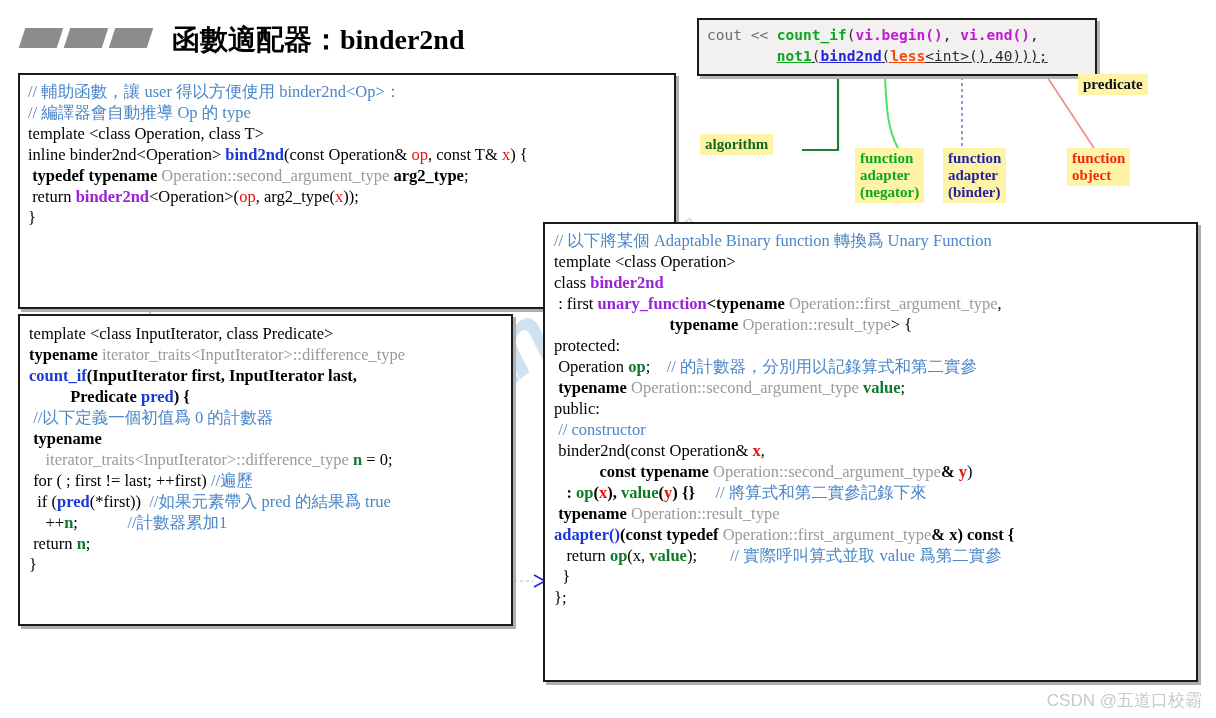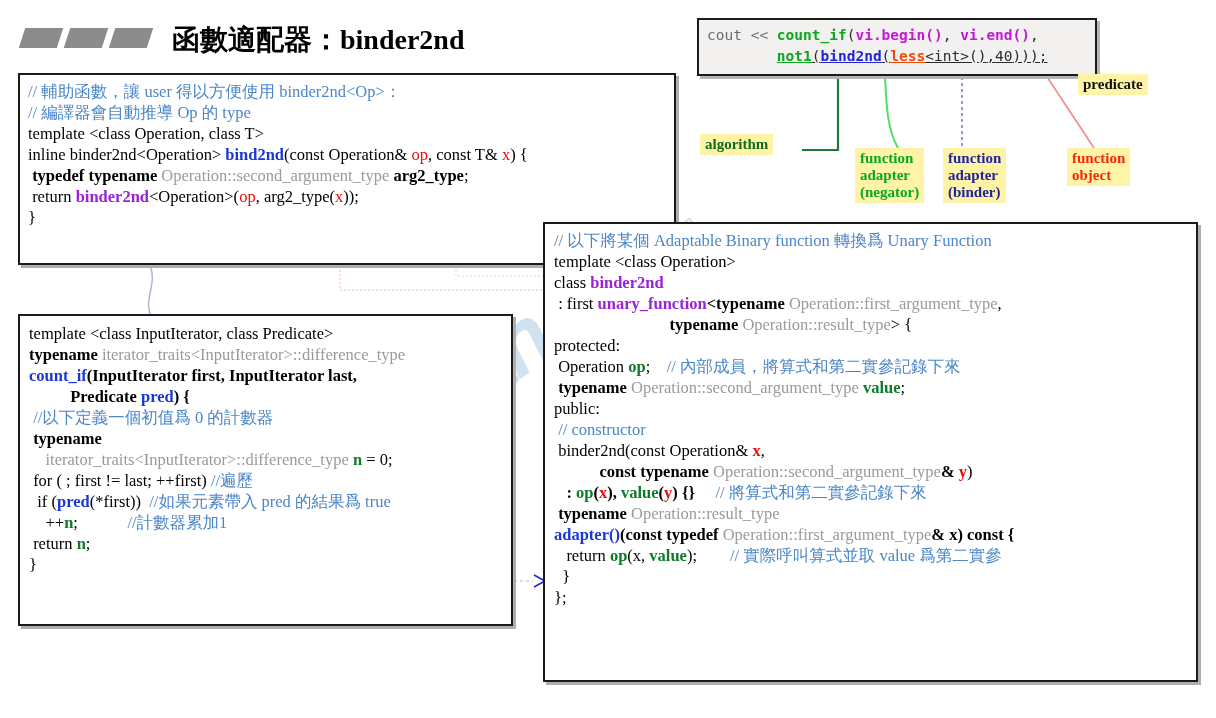--- a/index.html
+++ b/index.html
@@ -68,21 +68,21 @@
   .cmt{color:#4a86c8;}
   .gray{color:#9a9a9a;}
   .blue{color:#1a38d8;font-weight:bold;}
   .purple{color:#9a23d8;font-weight:bold;}
   .red{color:#e81010;}
   .redb{color:#e81010;font-weight:bold;}
   .green{color:#0f7a2a;font-weight:bold;}
   .b{font-weight:bold;}
 
   
-  #box1{left:18px;top:73px;width:658px;height:192px;padding:6px 8px;}
+  #box1{left:18px;top:73px;width:658px;height:236px;padding:6px 8px;}
   
   #box2{left:18px;top:314px;width:495px;height:312px;padding:7px 9px;}
   
   #box3{left:543px;top:222px;width:655px;height:460px;padding:6px 9px;}
 
   
   #coutbox{
     position:absolute;left:697px;top:18px;width:400px;height:58px;
     background:#f2f1ef;border:2px solid #1b1b1b;
     box-shadow:3px 3px 0 #b4b4b4;
@@ -197,21 +197,21 @@
 <span>}</span></div>
   </div>
 
   <div class="box" id="box3">
     <div class="code"><span class="cmt">// 以下將某個 Adaptable Binary function 轉換爲 Unary Function</span>
 <span>template &lt;class Operation&gt;</span>
 <span>class </span><span class="purple">binder2nd</span>
 <span> : first </span><span class="purple">unary_function</span><span class="b">&lt;typename </span><span class="gray">Operation::first_argument_type</span><span>,</span>
 <span class="b">                            typename </span><span class="gray">Operation::result_type</span><span>&gt; {</span>
 <span>protected:</span>
-<span> Operation </span><span class="green">op</span><span>;    </span><span class="cmt">// 內部成員，將算式和第二實參記錄下來</span>
+<span> Operation </span><span class="green">op</span><span>;    </span><span class="cmt">// 的計數器，分別用以記錄算式和第二實參</span>
 <span class="b"> typename </span><span class="gray">Operation::second_argument_type </span><span class="green">value</span><span>;</span>
 <span>public:</span>
 <span class="cmt"> // constructor</span>
 <span> binder2nd(const Operation&amp; </span><span class="redb">x</span><span>,</span>
 <span class="b">           const typename </span><span class="gray">Operation::second_argument_type</span><span class="b">&amp; </span><span class="redb">y</span><span>)</span>
 <span class="b">   : </span><span class="green">op</span><span class="b">(</span><span class="redb">x</span><span class="b">), </span><span class="green">value</span><span class="b">(</span><span class="redb">y</span><span class="b">) {}     </span><span class="cmt">// 將算式和第二實參記錄下來</span>
 <span class="b"> typename </span><span class="gray">Operation::result_type</span>
 <span class="blue">adapter()</span><span class="b">(const typedef </span><span class="gray">Operation::first_argument_type</span><span class="b">&amp; x) const {</span>
 <span>   return </span><span class="green">op</span><span>(x, </span><span class="green">value</span><span>);        </span><span class="cmt">// 實際呼叫算式並取 value 爲第二實參</span>
 <span>  }</span>
@@ -227,13 +227,14 @@
   <div class="callout c-green" style="left:855px;top:148px;">function
 adapter
 (negator)</div>
   <div class="callout c-blue" style="left:943px;top:148px;">function
 adapter
 (binder)</div>
   <div class="callout c-red" style="left:1067px;top:148px;">function
 object</div>
   <div class="callout c-black" style="left:1078px;top:74px;">predicate</div>
 
+  <div class="csdn">CSDN @五道口校霸</div>
 </div>
 
 </body></html>

